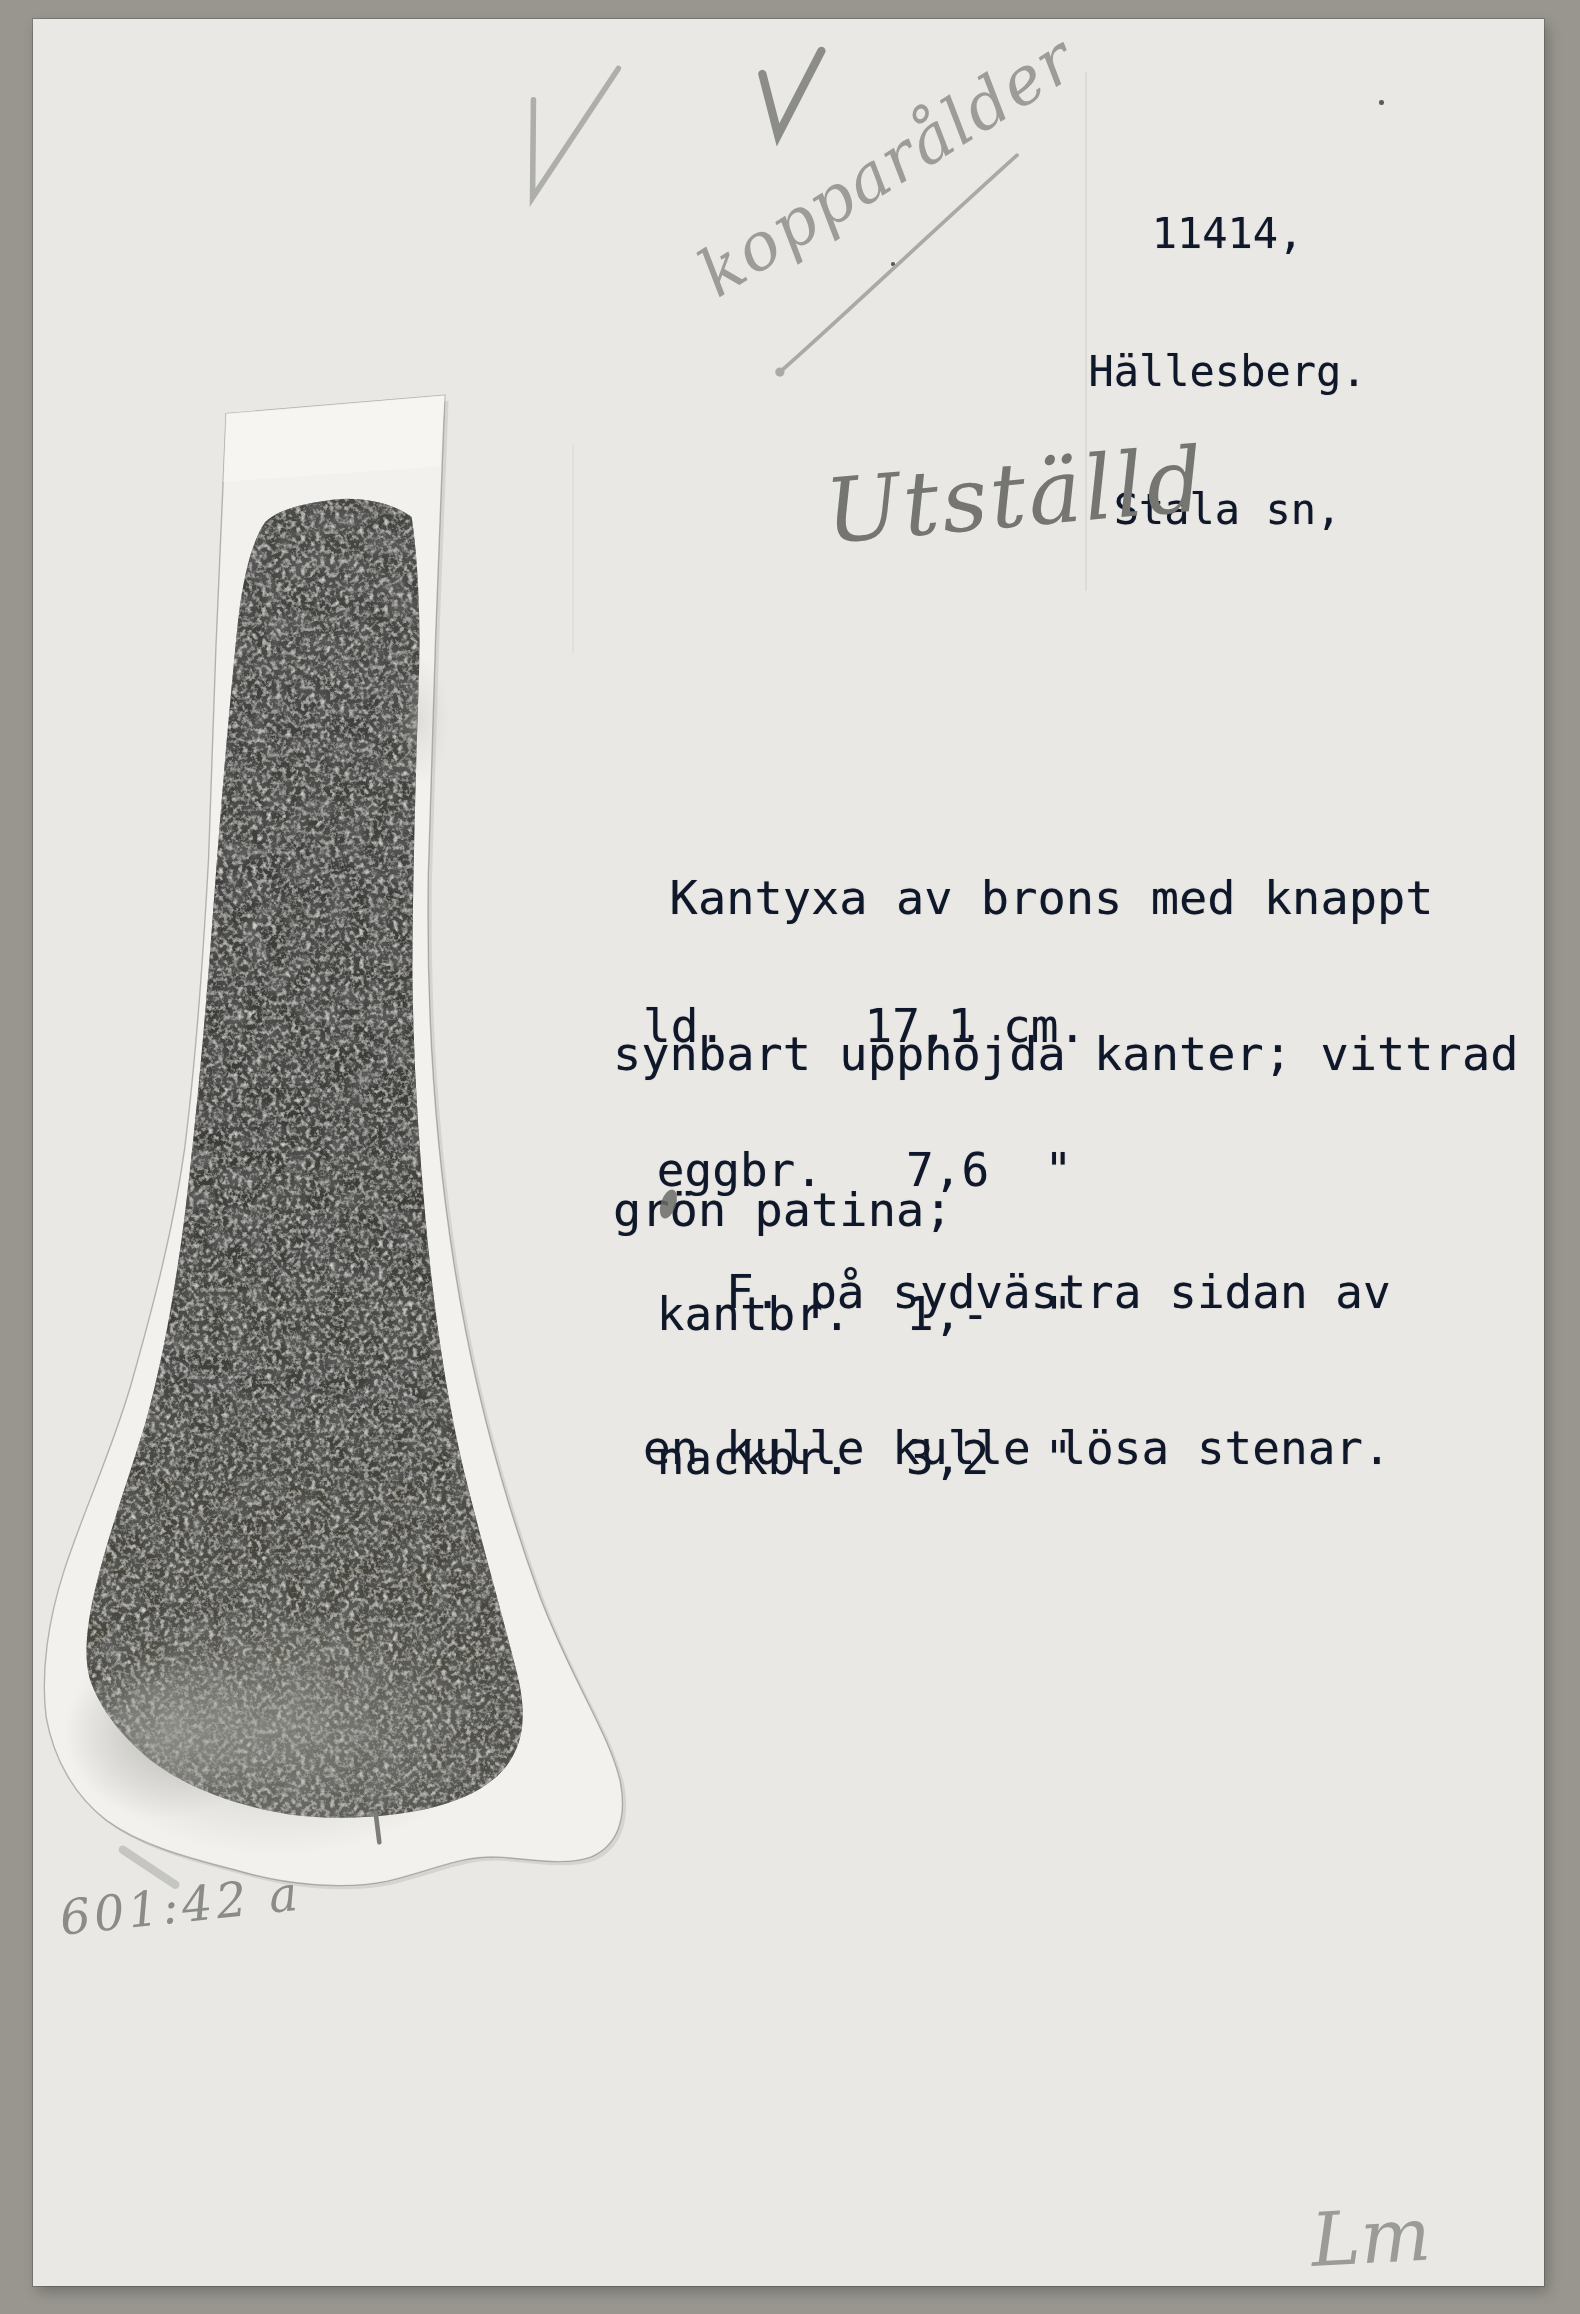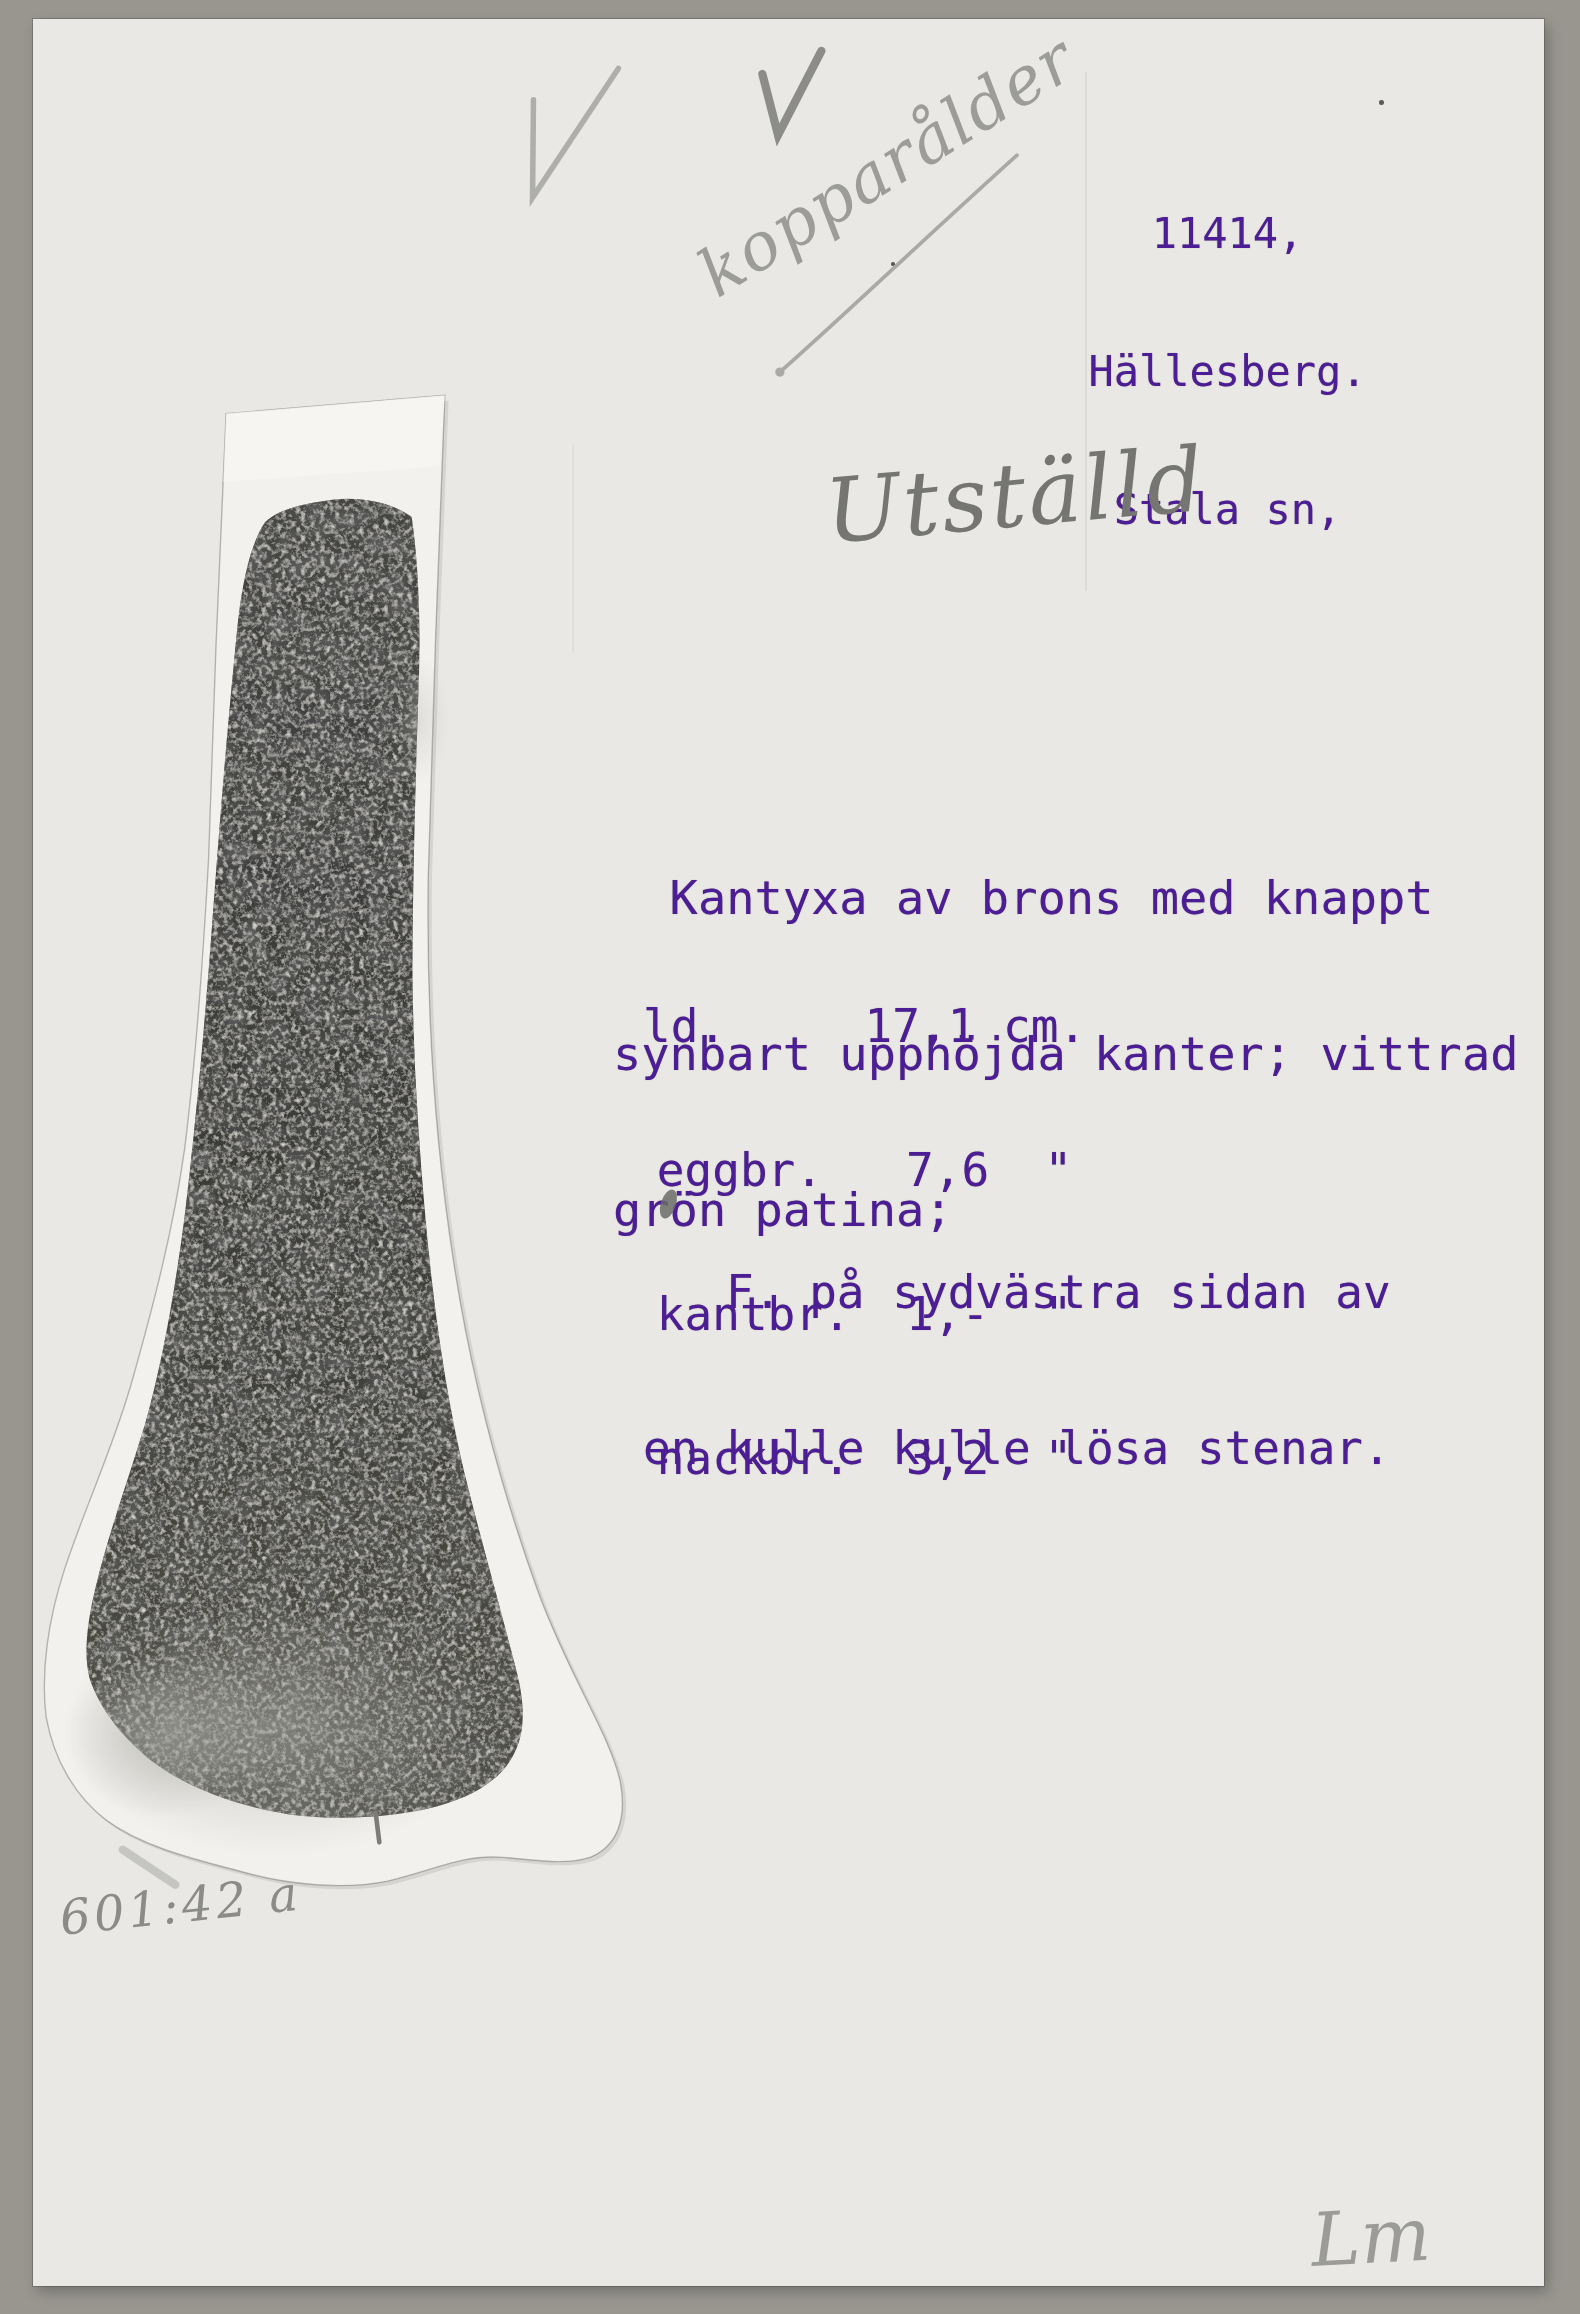--- a/index.html
+++ b/index.html
@@ -12,21 +12,21 @@
   }
   .card{
     position:absolute;left:33px;top:19.4px;width:1511px;height:2267px;
     background:#e9e8e5;
     box-shadow:0 0 0 0.9px rgba(60,60,55,.35), 3.7px 5.5px 13px rgba(0,0,0,.25);
   }
   .crease{position:absolute;width:1.8px;background:rgba(50,50,45,.07);}
   .speck-dot{position:absolute;border-radius:50%;background:#5a5a56;}
   
   .type{
-    position:absolute;color:#4c1d95;
+    position:absolute;color:#0f172a;
     font-family:"DejaVu Sans Mono", monospace;
     white-space:pre;
     text-shadow:0 0 0.9px rgba(70,70,66,.55);
   }
   .hdr{font-size:42px;line-height:46px;text-align:center;width:369px;left:1043px;top:119px;}
   .desc{font-size:47px;line-height:52px;left:613px;top:768px;}
   .meas{font-size:46px;line-height:48px;left:643px;top:906px;text-align:center;}
   .find{font-size:46px;line-height:52px;left:643px;top:1162px;}
   
   .hand{

